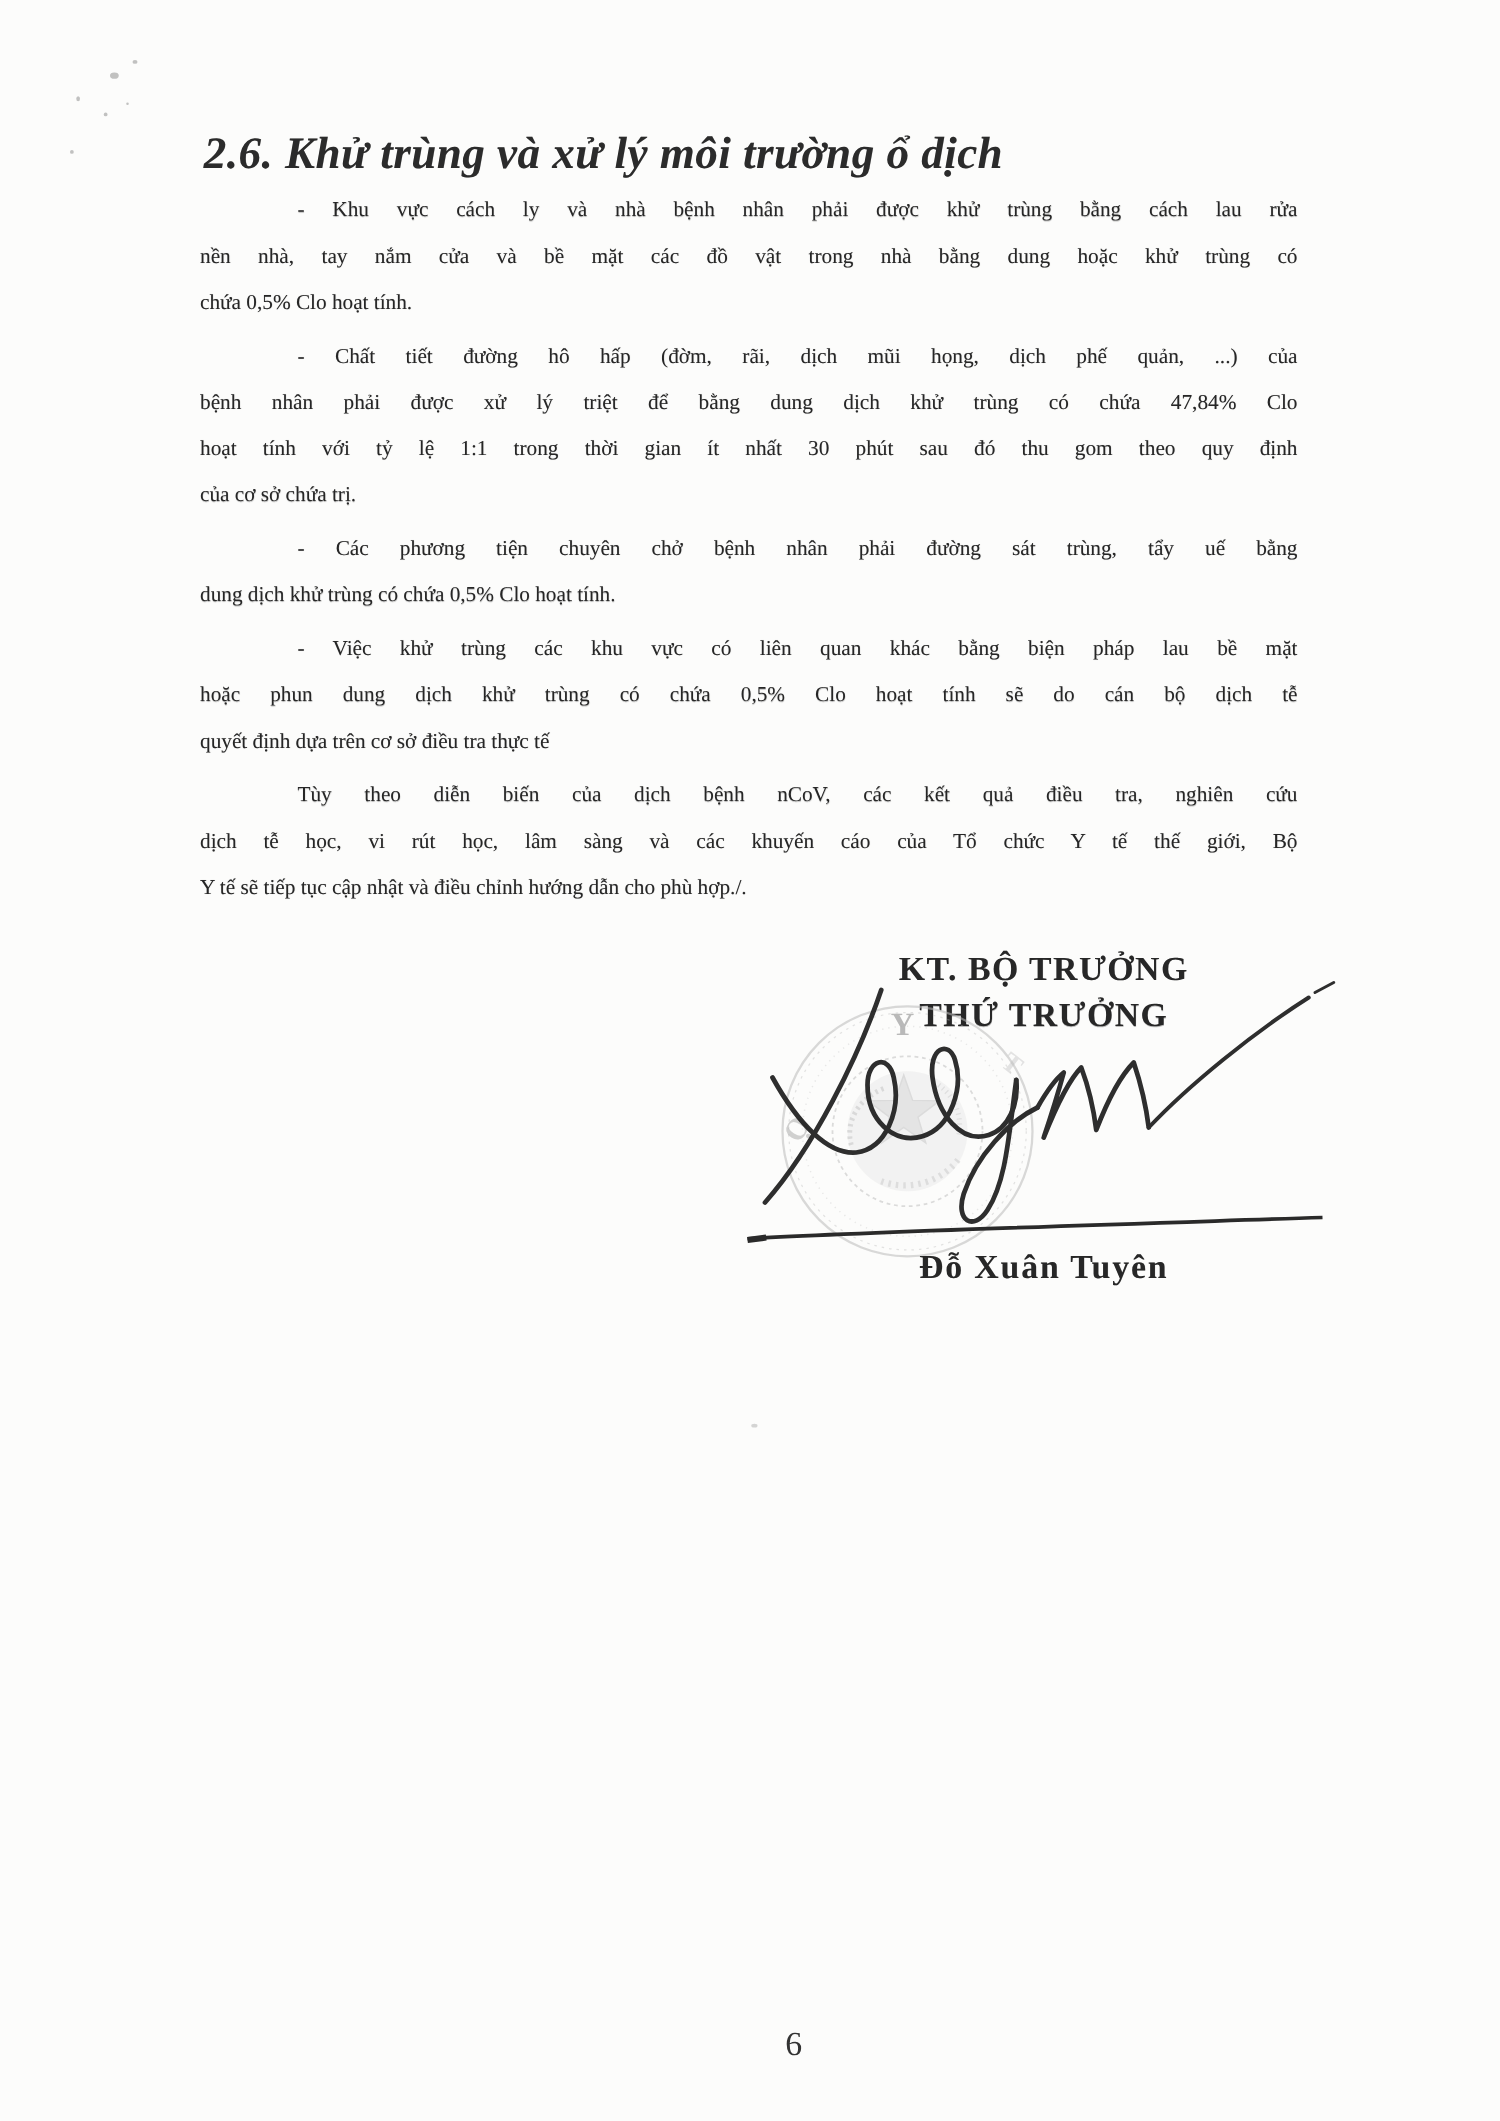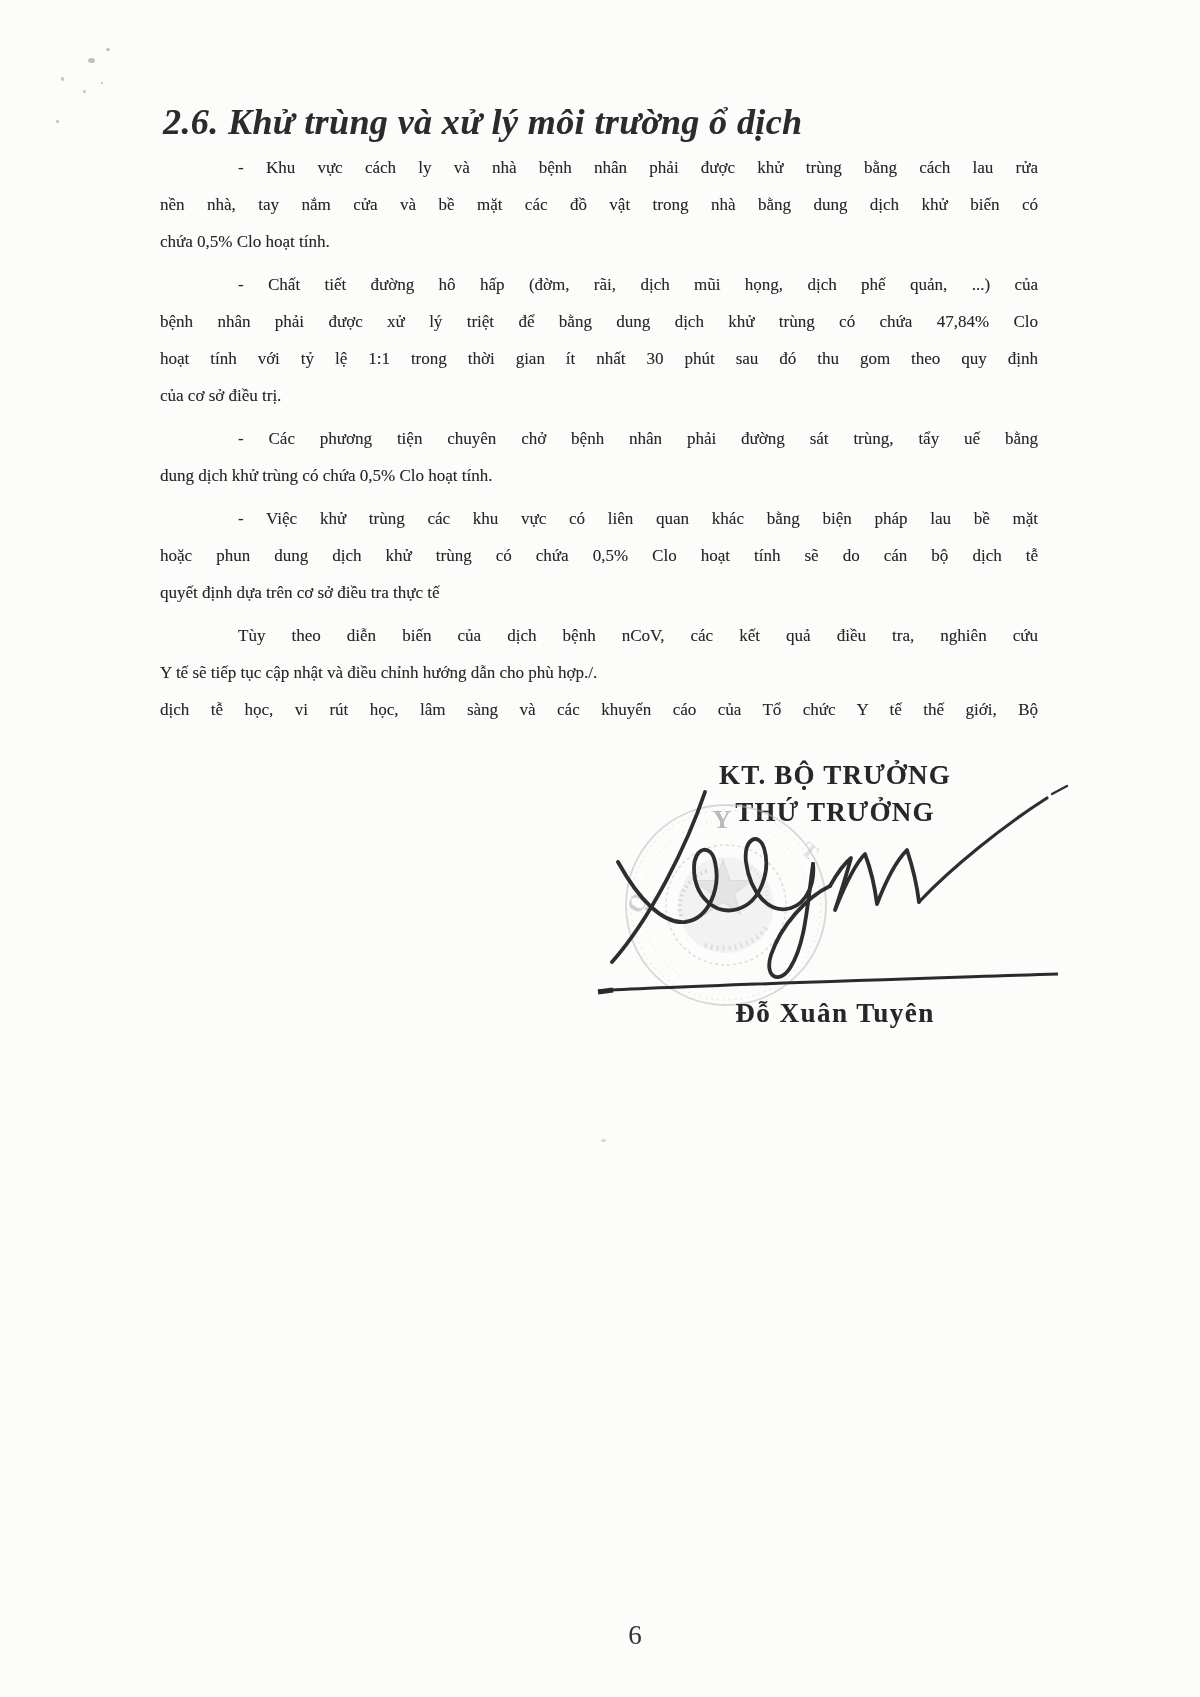--- a/index.html
+++ b/index.html
@@ -61,42 +61,42 @@
   <div class="speck" style="left:61px;top:77px;width:3px;height:4px;"></div>
   <div class="speck" style="left:83px;top:90px;width:3px;height:3px;"></div>
   <div class="speck" style="left:101px;top:82px;width:2px;height:2px;"></div>
   <div class="speck" style="left:56px;top:120px;width:3px;height:3px;"></div>
 
   <div class="heading">2.6. Khử trùng và xử lý môi trường ổ dịch</div>
 
   <div class="body-text">
       <div class="para">
         <div class="line first">- Khu vực cách ly và nhà bệnh nhân phải được khử trùng bằng cách lau rửa</div>
-        <div class="line">nền nhà, tay nắm cửa và bề mặt các đồ vật trong nhà bằng dung dịch khử biến có</div>
+        <div class="line">nền nhà, tay nắm cửa và bề mặt các đồ vật trong nhà bằng dung hoặc khử trùng có</div>
         <div class="line last">chứa 0,5% Clo hoạt tính.</div>
       </div>
       <div class="para">
         <div class="line first">- Chất tiết đường hô hấp (đờm, rãi, dịch mũi họng, dịch phế quản, ...) của</div>
         <div class="line">bệnh nhân phải được xử lý triệt để bằng dung dịch khử trùng có chứa 47,84% Clo</div>
         <div class="line">hoạt tính với tỷ lệ 1:1 trong thời gian ít nhất 30 phút sau đó thu gom theo quy định</div>
-        <div class="line last">của cơ sở điều trị.</div>
+        <div class="line last">của cơ sở chứa trị.</div>
       </div>
       <div class="para">
         <div class="line first">- Các phương tiện chuyên chở bệnh nhân phải đường sát trùng, tẩy uế bằng</div>
         <div class="line last">dung dịch khử trùng có chứa 0,5% Clo hoạt tính.</div>
       </div>
       <div class="para">
         <div class="line first">- Việc khử trùng các khu vực có liên quan khác bằng biện pháp lau bề mặt</div>
         <div class="line">hoặc phun dung dịch khử trùng có chứa 0,5% Clo hoạt tính sẽ do cán bộ dịch tễ</div>
         <div class="line last">quyết định dựa trên cơ sở điều tra thực tế</div>
       </div>
       <div class="para">
         <div class="line first">Tùy theo diễn biến của dịch bệnh nCoV, các kết quả điều tra, nghiên cứu</div>
+        <div class="line">dịch tễ học, vi rút học, lâm sàng và các khuyến cáo của Tổ chức Y tế thế giới, Bộ</div>
         <div class="line last">Y tế sẽ tiếp tục cập nhật và điều chỉnh hướng dẫn cho phù hợp./.</div>
-        <div class="line">dịch tễ học, vi rút học, lâm sàng và các khuyến cáo của Tổ chức Y tế thế giới, Bộ</div>
       </div>
     </div>
 
   <div class="sig-label sig-authority">KT. BỘ TRƯỞNG</div>
   <div class="sig-label sig-title">THỨ TRƯỞNG</div>
 
   <svg class="sig-art" viewBox="0 0 560 330">
 
     <g>
       <circle cx="171" cy="165" r="100" fill="none" stroke="#b9b9b9" stroke-width="1.8" opacity="0.55"></circle>

